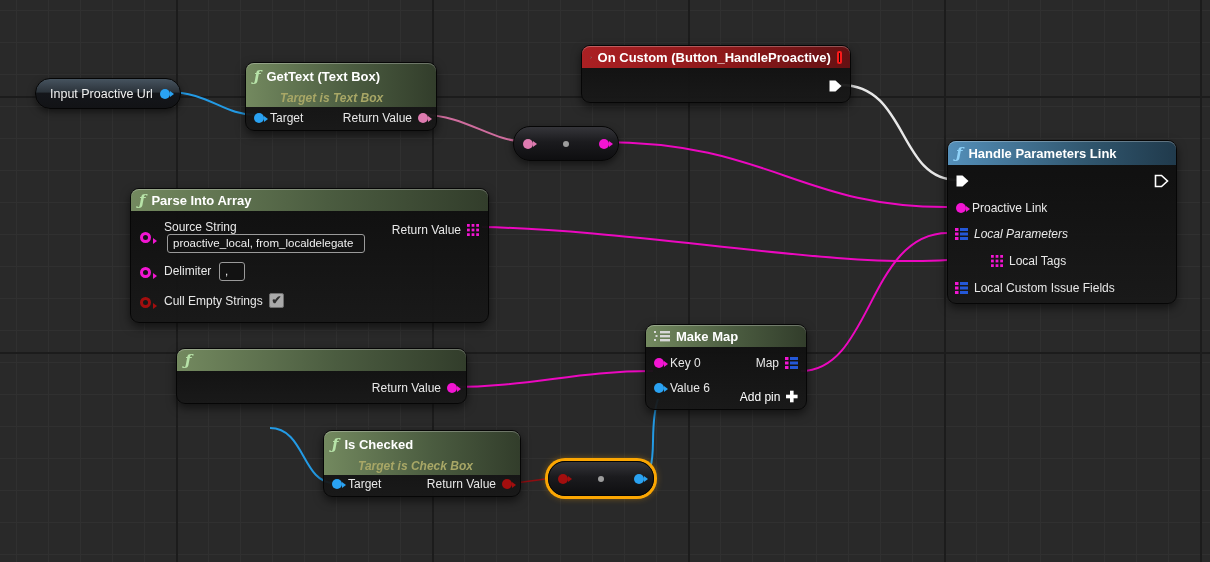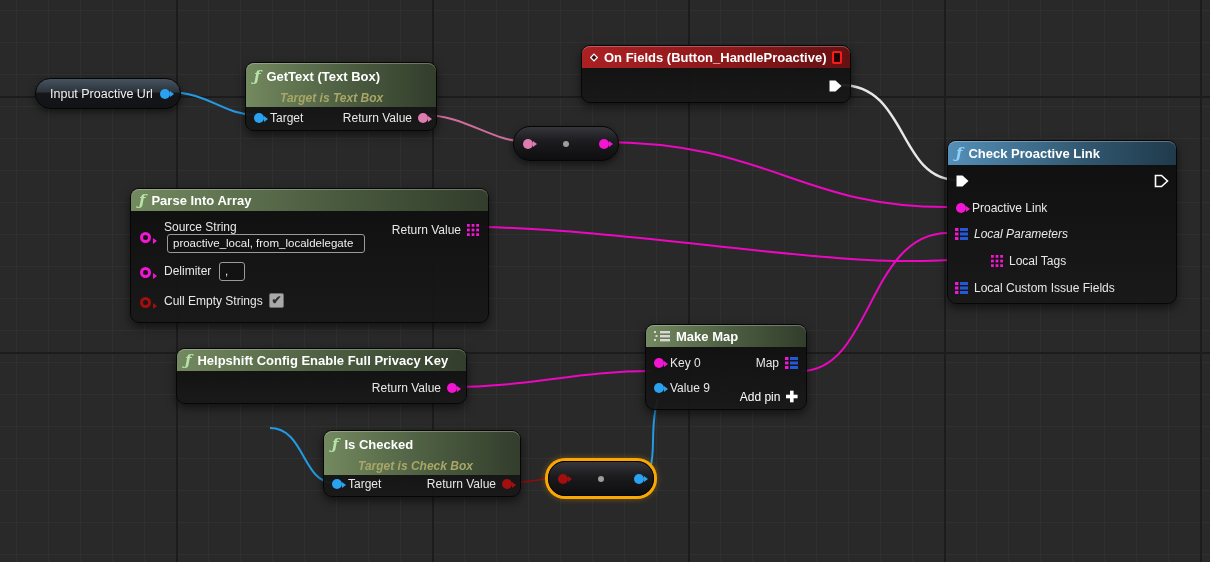--- a/index.html
+++ b/index.html
@@ -113,34 +113,34 @@
       <span class="pin pink nub"></span>
       <span class="lbl">Return Value</span>
     </div>
   </div>
 
   <div class="node" style="left:581px;top:45px;width:268px;height:56px;">
     <div class="hdr hdr-red" style="height:22px;">
       <svg width="13" height="13" viewBox="0 0 13 13">
         <path d="M6.5 1 L12 6.5 L6.5 12 L1 6.5 Z" fill="#3a0a0a" stroke="#ffffff" stroke-width="2"></path>
       </svg>
-      <span>On Fields (Button_HandleProactive)</span>
+      <span>On Custom (Button_HandleProactive)</span>
       <span class="dlg"></span>
     </div>
     <div class="row right" style="right:7px;top:30px;">
       <svg width="15" height="14" viewBox="0 0 15 14">
         <path d="M1.5 1.5 h6 l6 5.5 -6 5.5 h-6 z" fill="#ffffff"></path>
       </svg>
     </div>
   </div>
 
   <div class="node" style="left:947px;top:140px;width:228px;height:162px;">
     <div class="hdr hdr-blue" style="height:24px;">
       <span class="ficon blue">ƒ</span>
-      <span>Check Proactive Link</span>
+      <span>Handle Parameters Link</span>
     </div>
     <div class="row" style="left:7px;top:30px;">
       <svg width="15" height="14" viewBox="0 0 15 14">
         <path d="M1.5 1.5 h6 l6 5.5 -6 5.5 h-6 z" fill="#ffffff"></path>
       </svg>
     </div>
     <div class="row right" style="right:7px;top:30px;">
       <svg width="15" height="14" viewBox="0 0 15 14">
         <path d="M1.5 1.5 h6 l6 5.5 -6 5.5 h-6 z" fill="none" stroke="#ffffff" stroke-width="1.6"></path>
       </svg>
@@ -219,21 +219,20 @@
 
   <div class="convnode" style="left:513px;top:126px;width:86px;">
     <span class="pin pink nub"></span>
     <span class="convdot"></span>
     <span class="pin magenta nub"></span>
   </div>
 
   <div class="node" style="left:176px;top:348px;width:289px;height:54px;">
     <div class="hdr hdr-green" style="height:22px;">
       <span class="ficon green">ƒ</span>
-      <span>Helpshift Config Enable Full Privacy Key</span>
     </div>
     <div class="row right" style="right:9px;top:29px;">
       <span class="pin magenta nub"></span>
       <span class="lbl">Return Value</span>
     </div>
   </div>
 
   <div class="node" style="left:645px;top:324px;width:160px;height:84px;">
     <div class="hdr hdr-green" style="height:22px;">
       <svg width="16" height="12" viewBox="0 0 16 12">
@@ -256,21 +255,21 @@
           <rect x="5" y="0" width="8" height="3" fill="#2458d8"></rect>
         <rect x="0" y="4.5" width="3.5" height="3" fill="#f215d2"></rect>
           <rect x="5" y="4.5" width="8" height="3" fill="#2458d8"></rect>
         <rect x="0" y="9" width="3.5" height="3" fill="#f215d2"></rect>
           <rect x="5" y="9" width="8" height="3" fill="#2458d8"></rect>
       </svg>
       <span class="lbl">Map</span>
     </div>
     <div class="row" style="left:8px;top:53px;">
       <span class="pin blue nub"></span>
-      <span class="lbl">Value 9</span>
+      <span class="lbl">Value 6</span>
     </div>
     <div class="row right addpin" style="right:8px;top:62px;">
       <span class="plus">✚</span>
       <span>Add pin</span>
     </div>
   </div>
 
 
   <div class="node" style="left:323px;top:430px;width:196px;height:65px;">
     <div class="hdr hdr-green hdr-2line" style="height:40px;">

